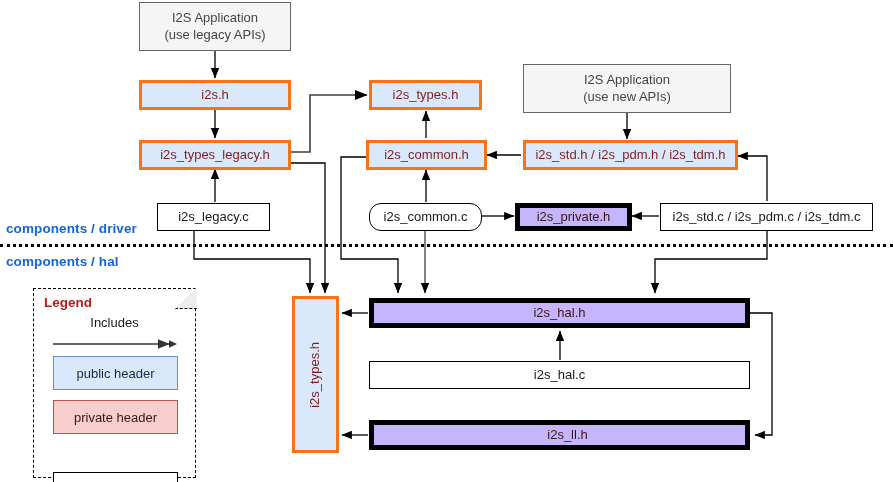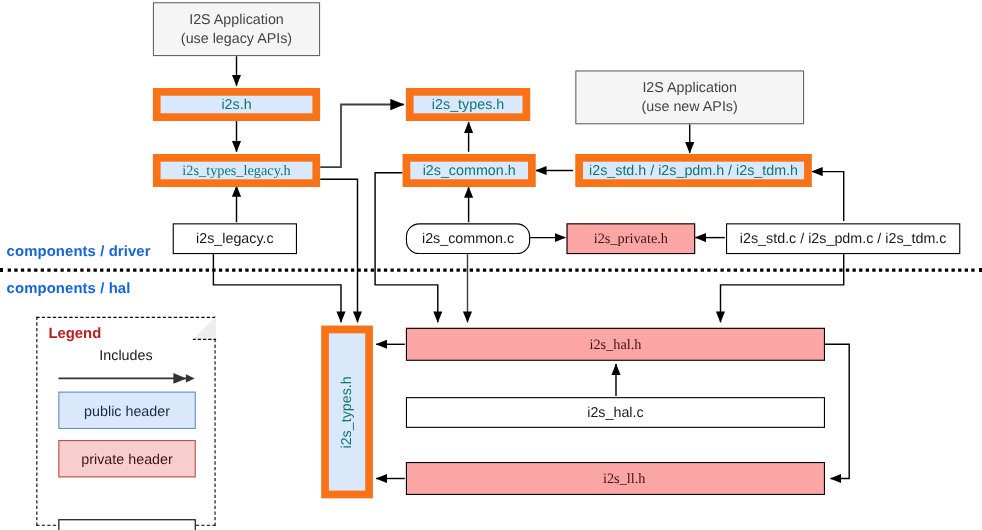--- a/index.html
+++ b/index.html
@@ -9,22 +9,22 @@
 
   .node{
     position:absolute;box-sizing:border-box;
     display:flex;align-items:center;justify-content:center;
     text-align:left;line-height:1.25;
     font-size:13px;color:#1a1a1a;
     border:1px solid #000;background:#fff;
     z-index:3;
   }
   .n-app{background:#f5f5f5;border:1px solid #666666;color:#444;font-size:13px;}
-  .n-pub{background:#dae8fc;border:7px solid #f97316;color:#0f766e;}
-  .n-priv{background:#fca5a5;border:1px solid #000000;color:#3a1413;font-family:Liberation Serif, serif;}
+  .n-pub{background:#dae8fc;border:3px solid #f97316;color:#7f1d1d;}
+  .n-priv{background:#c4b5fd;border:5px solid #000000;color:#3a1413;}
   .n-src{background:#ffffff;border:1px solid #000000;color:#1a1a1a;}
   .vtext{writing-mode:vertical-rl;transform:rotate(180deg);white-space:nowrap;}
 
   .layer-label{
     position:absolute;font-size:13.5px;font-weight:bold;color:#1565d8;
     letter-spacing:.1px;z-index:4;white-space:nowrap;
   }
 
   .legend{
     position:absolute;left:33px;top:288px;width:163px;height:190px;
@@ -116,21 +116,21 @@
     <span>(use legacy APIs)</span>
   </div>
 
   <div class="node n-app" style="left:523px;top:64px;width:208px;height:49px;flex-direction:column;">
     <span>I2S Application</span>
     <span>(use new APIs)</span>
   </div>
 
   <div class="node n-pub" style="left:139px;top:80px;width:152px;height:30px;">i2s.h</div>
 
-  <div class="node n-pub" style="left:139px;top:140px;width:152px;height:30px;font-family:Liberation Serif, serif;">i2s_types_legacy.h</div>
+  <div class="node n-pub" style="left:139px;top:140px;width:152px;height:30px;">i2s_types_legacy.h</div>
 
   <div class="node n-pub" style="left:369px;top:80px;width:113px;height:30px;">i2s_types.h</div>
 
   <div class="node n-pub" style="left:366px;top:140px;width:121px;height:30px;">i2s_common.h</div>
 
   <div class="node n-pub" style="left:523px;top:140px;width:215px;height:30px;">i2s_std.h / i2s_pdm.h / i2s_tdm.h</div>
 
   <div class="node n-src" style="left:157px;top:203px;width:113px;height:28px;">i2s_legacy.c</div>
 
   <div class="node n-src" style="left:369px;top:203px;width:113px;height:28px;border-radius:12px;">i2s_common.c</div>

